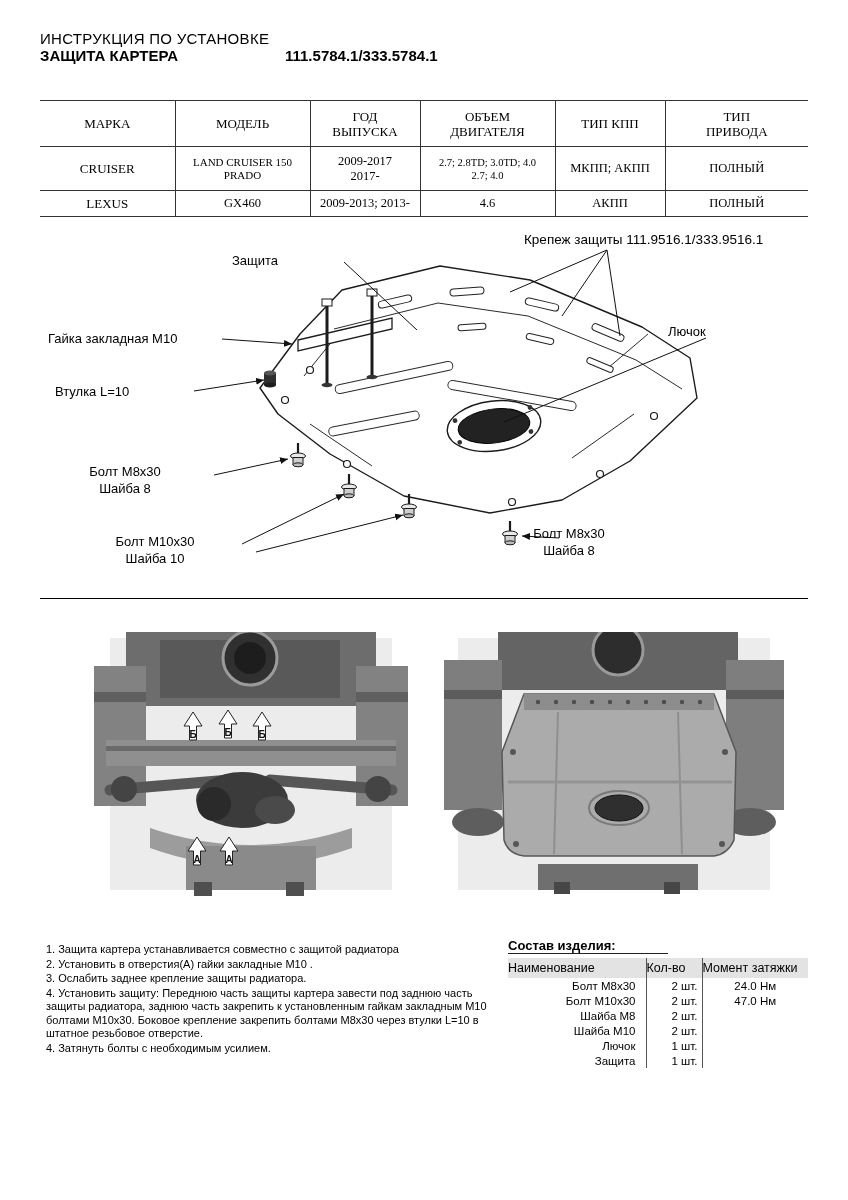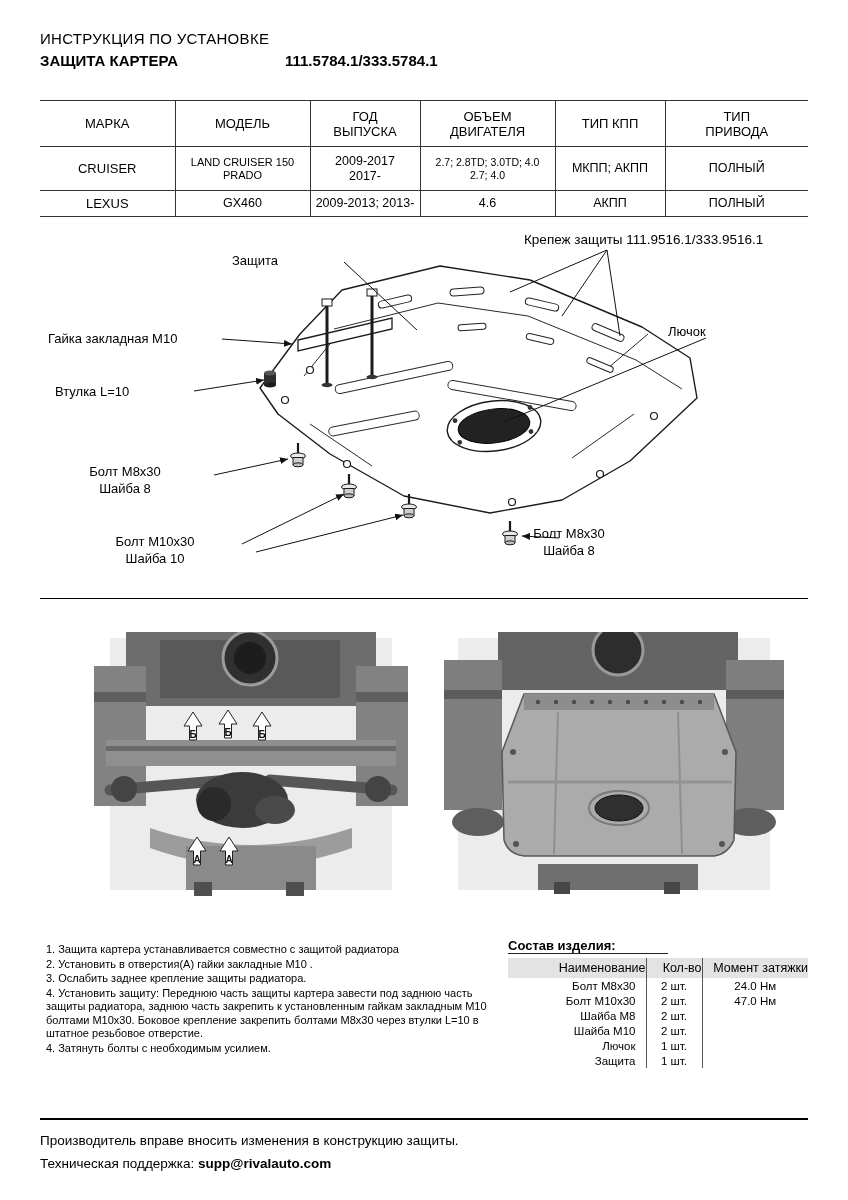--- a/index.html
+++ b/index.html
@@ -8,28 +8,28 @@
     position:relative; width:848px; height:1200px; margin:0 auto;
     background:#ffffff; color:#000;
     font-family:"Liberation Sans", sans-serif; overflow:hidden;
   }
   .abs { position:absolute; }
   svg { display:block; }
 
   
   .hdr { position:absolute; left:40px; top:30px; }
   .hdr-line1 { font-size:15px; font-weight:normal; letter-spacing:0.3px; }
-  .hdr-line2 { margin-top:5px; font-weight:bold; font-size:15px; }
+  .hdr-line2 { font-weight:bold; font-size:15px; }
   .hdr-product { display:inline-block; width:245px; }
 
   
   table.spec { border-collapse:collapse; width:768px; table-layout:fixed; }
   table.spec th, table.spec td {
     border-top:1px solid #333; border-bottom:1px solid #333; border-left:1px solid #333;
-    text-align:center; vertical-align:middle; padding:3px 2px;
+    text-align:center; vertical-align:middle; padding:3px 2px;font-family:Liberation Serif, serif;
   }
   table.spec th:first-child, table.spec td:first-child { border-left:none; }
   table.spec tr > *:last-child { border-right:none; }
   table.spec th { font-weight:normal; font-size:13px; height:46px; line-height:15px; }
   .c13 { font-size:13px; line-height:16px; }
   .c12 { font-size:12.5px; line-height:15px; }
   .c11 { font-size:11px; line-height:13px; }
   .c105 { font-size:10.5px; line-height:13px; }
 
   
@@ -44,28 +44,28 @@
   .inst-title { font-weight:bold; font-size:13px; padding-bottom:5px; border-bottom:1px solid #222; }
   .inst-list { padding:7px 2px 0 6px; }
   .inst-item { font-size:11px; line-height:13.5px; margin-bottom:1px; }
 
   
   .comp { position:absolute; left:508px; top:936px; width:300px; }
   .comp-title { font-weight:bold; font-size:13px; border-bottom:1px solid #222; display:inline-block; width:160px; }
   table.comp-t { border-collapse:collapse; width:300px; margin-top:4px; table-layout:fixed; }
   table.comp-t th {
     background:#e3e3e3; font-weight:normal; font-size:12.5px; height:20px;
-    border-left:1px solid #555; text-align:right;
+    border-left:1px solid #555; text-align:left;
   }
   table.comp-t td {
     font-size:11.5px; height:15px; border-left:1px solid #555; padding:0 4px;
   }
   table.comp-t th:first-child, table.comp-t td:first-child { border-left:none; }
   .comp-name { text-align:right; padding-right:10px !important; }
-  .comp-qty { text-align:center; }
+  .comp-qty { text-align:right; }
   .comp-torq { text-align:center; }
 
   
   .footer { position:absolute; left:40px; top:1118px; width:768px; border-top:2px solid #000; padding-top:9px; }
   .footer div { font-size:13.5px; line-height:23px; }
   .bold { font-weight:bold; }
 </style>
 </head>
 <body>
 
@@ -443,21 +443,14 @@
         </tr>
         <tr>
           <td class="comp-name">Защита</td>
           <td class="comp-qty">1 шт.</td>
           <td class="comp-torq"></td>
         </tr>
       </tbody>
     </table>
   </section>
 
-  <footer class="footer">
-    <div>Производитель вправе вносить изменения в конструкцию защиты.</div>
-    <div>
-      <span>Техническая поддержка:</span>
-      <span class="bold">supp@rivalauto.com</span>
-    </div>
-  </footer>
 
 </div>
 
 </body></html>

